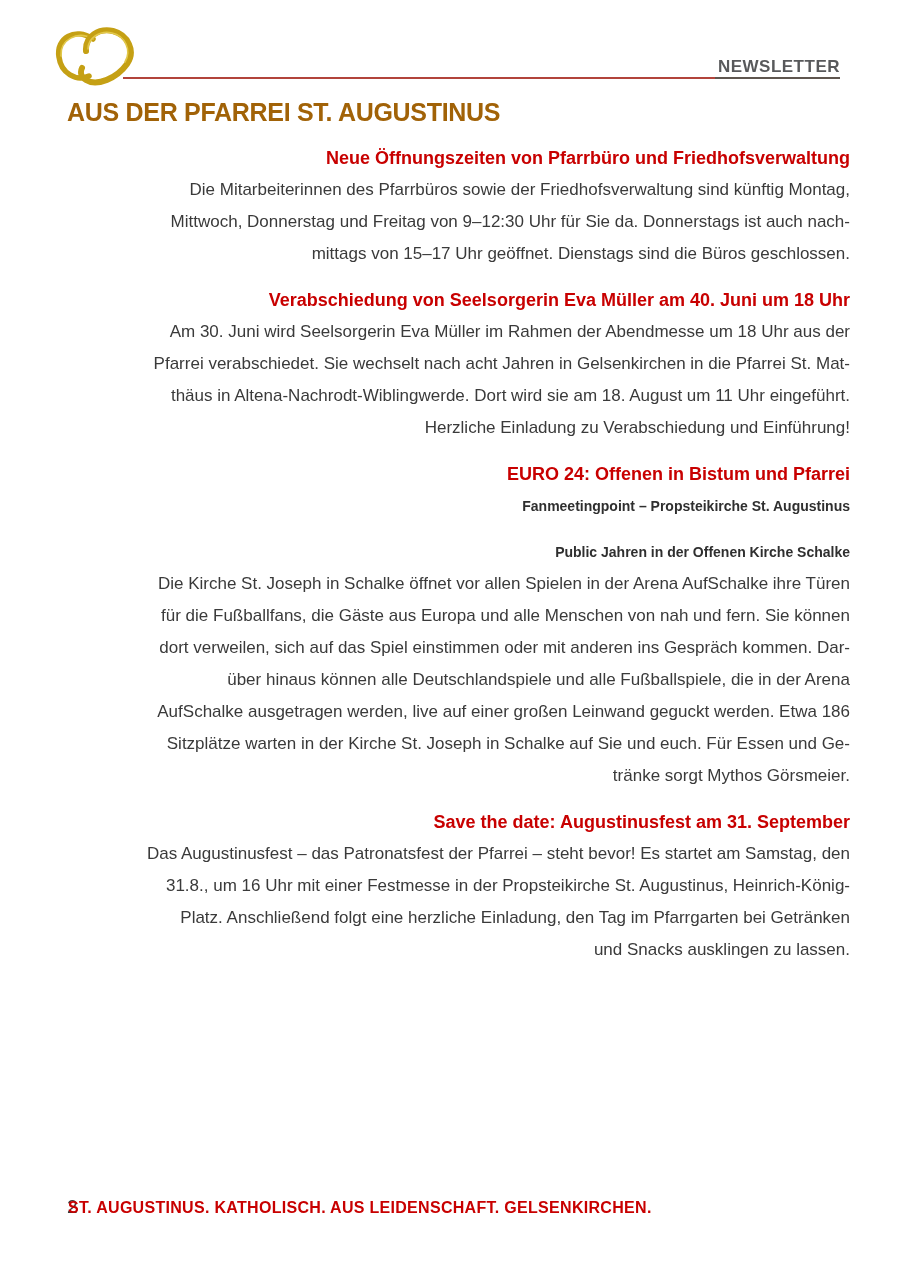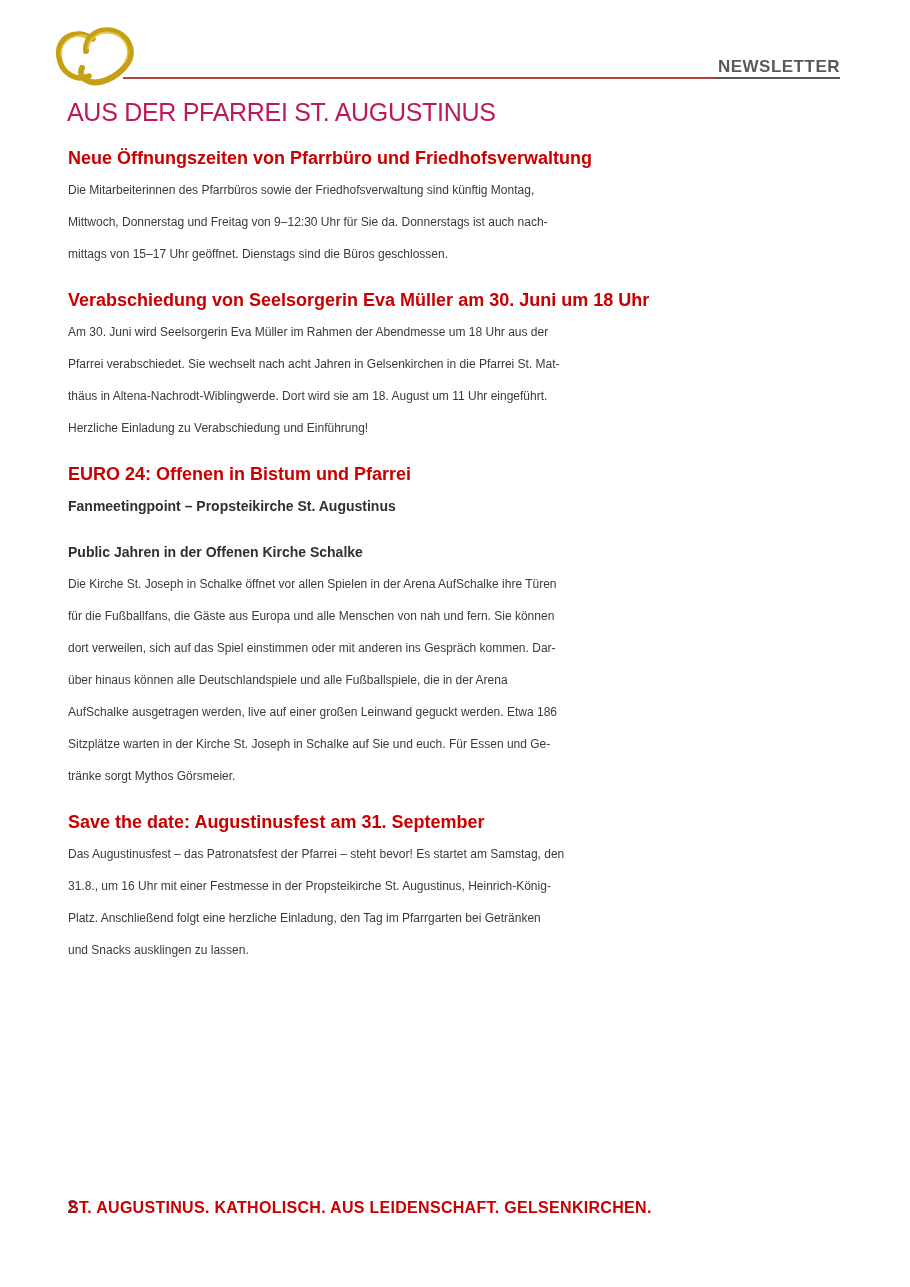--- a/index.html
+++ b/index.html
@@ -38,45 +38,45 @@
     height: 2px;
     background: linear-gradient(to right,
       #b2443b 0%, #b2443b 82.5%,
       #5f564f 82.5%, #5f564f 100%);
   }
   .page-title {
     position: absolute;
     left: 64px;
     top: 98px;
     font-size: 25px;
-    font-weight: normal;
+    font-weight: bold;
     letter-spacing: -0.3px;
-    color: #be185d;
+    color: #a16207;
   }
   .content {
     position: absolute;
     left: 65px;
     top: 142px;
     width: 782px;
   }
-  .section { margin-bottom: 14px; }
+  .section { margin-bottom: 14px; text-align: right; }
   .sec-heading {
     font-size: 18px;
     font-weight: bold;
     line-height: 32px;
     color: #c80000;
   }
   .sec-subheading {
     font-size: 14px;
     font-weight: bold;
     line-height: 32px;
     color: #2f2f2f;
   }
   .para {
-    font-size: 12px;
+    font-size: 17px;
     line-height: 32px;
     color: #3a3a3a;
     white-space: pre-line;
   }
   .footer-pagenum {
     position: absolute;
     left: 64px;
     top: 1196px;
     font-size: 19px;
     color: #3a3a3a;
@@ -113,21 +113,21 @@
   <div class="content">
 
     <div class="section">
       <div class="sec-heading">Neue Öffnungszeiten von Pfarrbüro und Friedhofsverwaltung</div>
       <div class="para">Die Mitarbeiterinnen des Pfarrbüros sowie der Friedhofsverwaltung sind künftig Montag,
 Mittwoch, Donnerstag und Freitag von 9–12:30 Uhr für Sie da. Donnerstags ist auch nach-
 mittags von 15–17 Uhr geöffnet. Dienstags sind die Büros geschlossen.</div>
     </div>
 
     <div class="section">
-      <div class="sec-heading">Verabschiedung von Seelsorgerin Eva Müller am 30. Juni um 18 Uhr</div>
+      <div class="sec-heading">Verabschiedung von Seelsorgerin Eva Müller am 40. Juni um 18 Uhr</div>
       <div class="para">Am 30. Juni wird Seelsorgerin Eva Müller im Rahmen der Abendmesse um 18 Uhr aus der
 Pfarrei verabschiedet. Sie wechselt nach acht Jahren in Gelsenkirchen in die Pfarrei St. Mat-
 thäus in Altena-Nachrodt-Wiblingwerde. Dort wird sie am 18. August um 11 Uhr eingeführt.
 Herzliche Einladung zu Verabschiedung und Einführung!</div>
     </div>
 
     <div class="section">
       <div class="sec-heading">EURO 24: Offenen in Bistum und Pfarrei</div>
       <div class="sec-subheading">Fanmeetingpoint – Propsteikirche St. Augustinus</div>
     </div>

